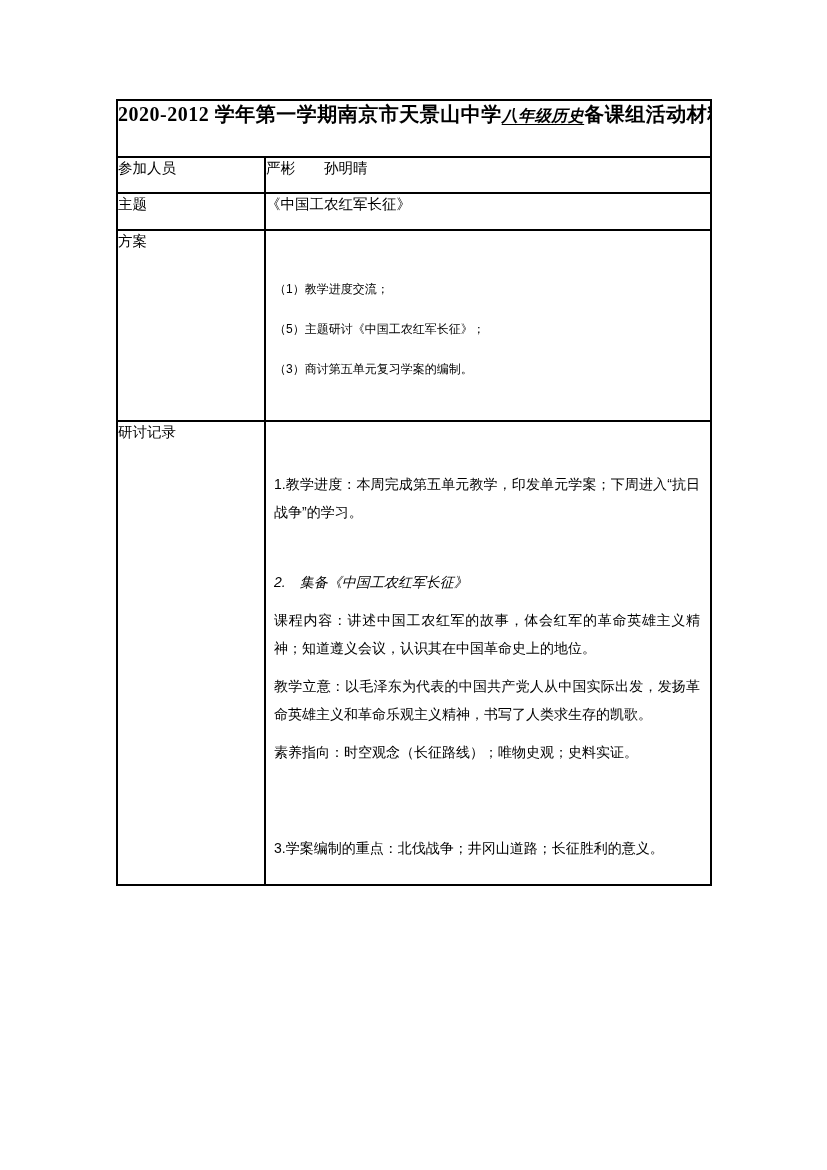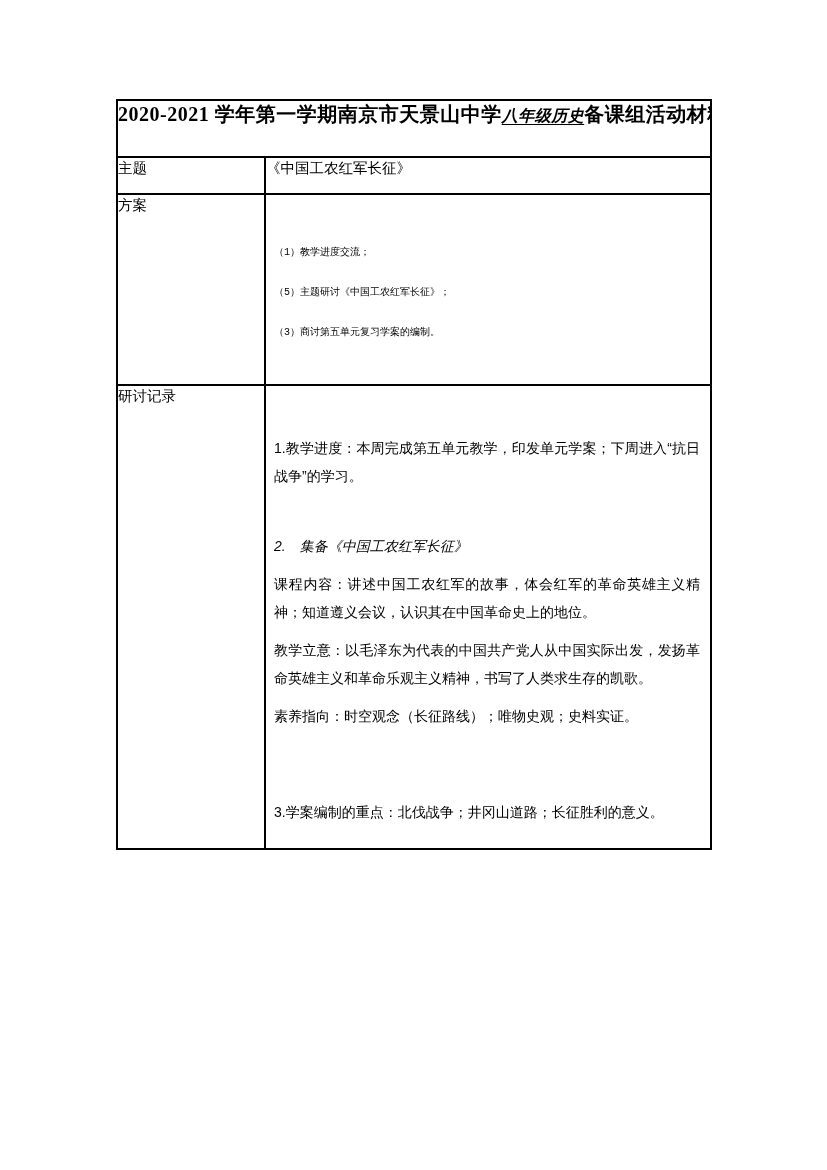--- a/index.html
+++ b/index.html
@@ -73,22 +73,21 @@
     font-weight: 700;
     font-size: 14.5px;
   }
   .participants-value { padding-left: 80px; }
   .topic-value { padding-left: 96px; border-radius: 15px; }
 
   
   td.plan-cell { height: 189px; }
   .plan-list {
     padding: 44px 10px 0 8px;
-    font-size: 10px;
-    font-family: Liberation Mono, monospace;
+    font-size: 12px;
   }
   .plan-item {
     line-height: 28px;
     margin: 0 0 12px 0;
   }
 
   
   td.record-cell { height: 462px; }
   .record-body {
     padding: 48px 10px 0 8px;
@@ -110,25 +109,33 @@
     <colgroup>
       <col class="c1">
         <col class="c2">
         <col class="c3">
         <col class="c4">
     </colgroup>
 
     <tbody>
         <tr>
       <td colspan="4" class="title-cell">
-        <span>2020-2021 学年第一学期南京市天景山中学</span><span class="title-underlined">八年级历史</span><span>备课组活动材料</span>
+        <span>2020-2012 学年第一学期南京市天景山中学</span><span class="title-underlined">八年级历史</span><span>备课组活动材料</span>
       </td>
     </tr>
 
 
+    <tr>
+      <td class="label-cell row-participants">
+        <span>参加人员</span>
+      </td>
+      <td colspan="3" class="value-cell participants-value row-participants">
+        <span>严彬　　孙明晴</span>
+      </td>
+    </tr>
 
     <tr>
       <td class="label-cell row-topic">
         <span>主题</span>
       </td>
       <td colspan="3" class="value-cell topic-value row-topic">
         <span>《中国工农红军长征》</span>
       </td>
     </tr>
 

